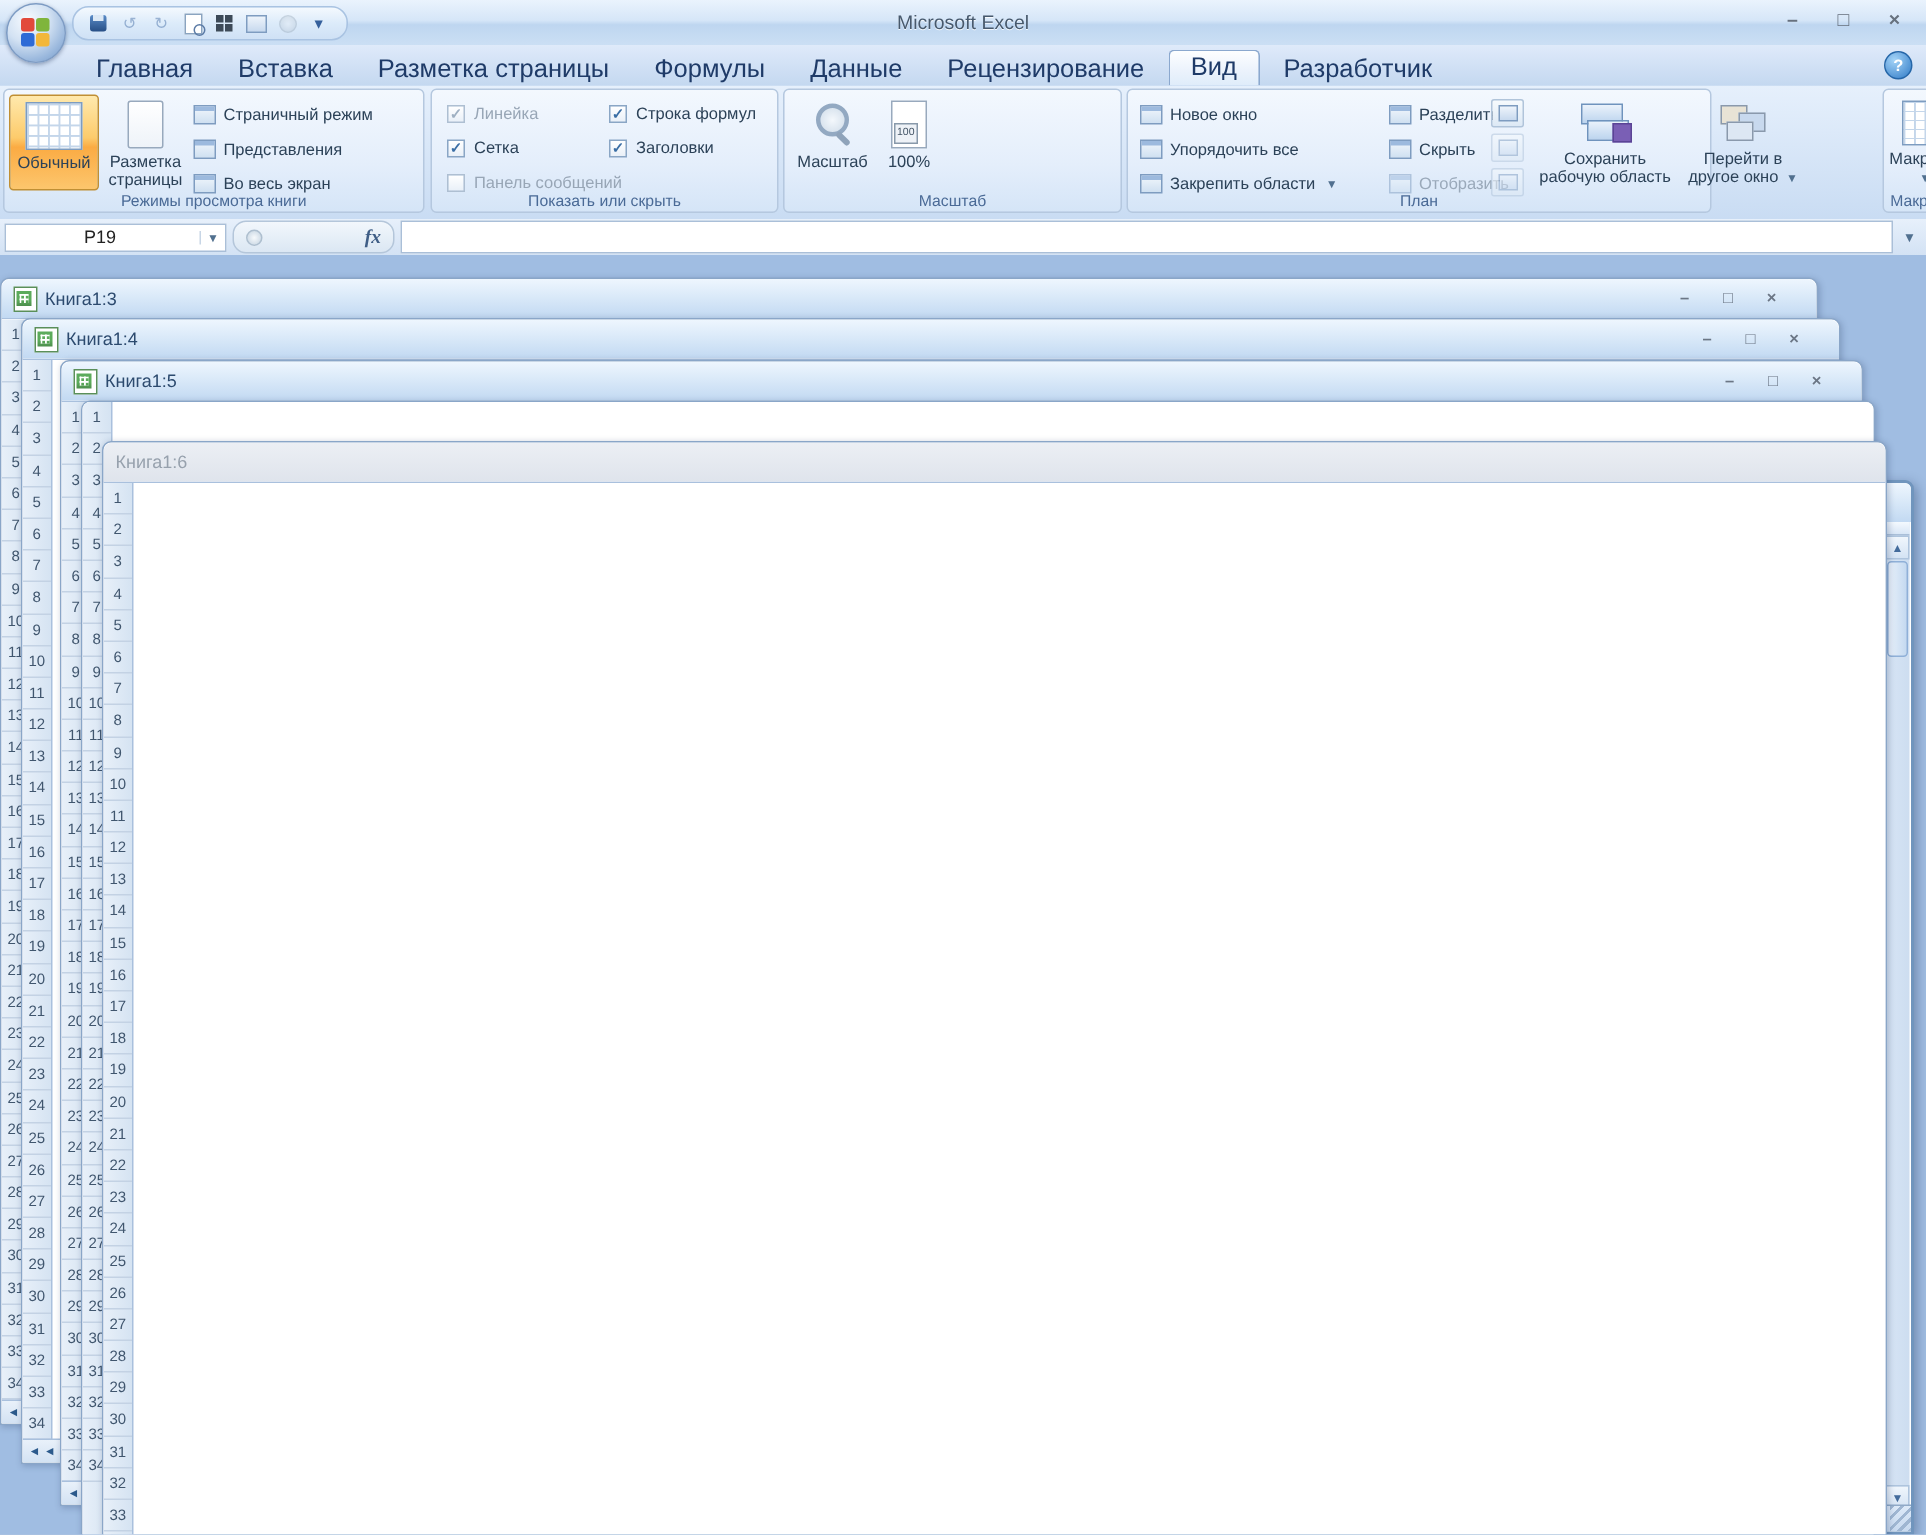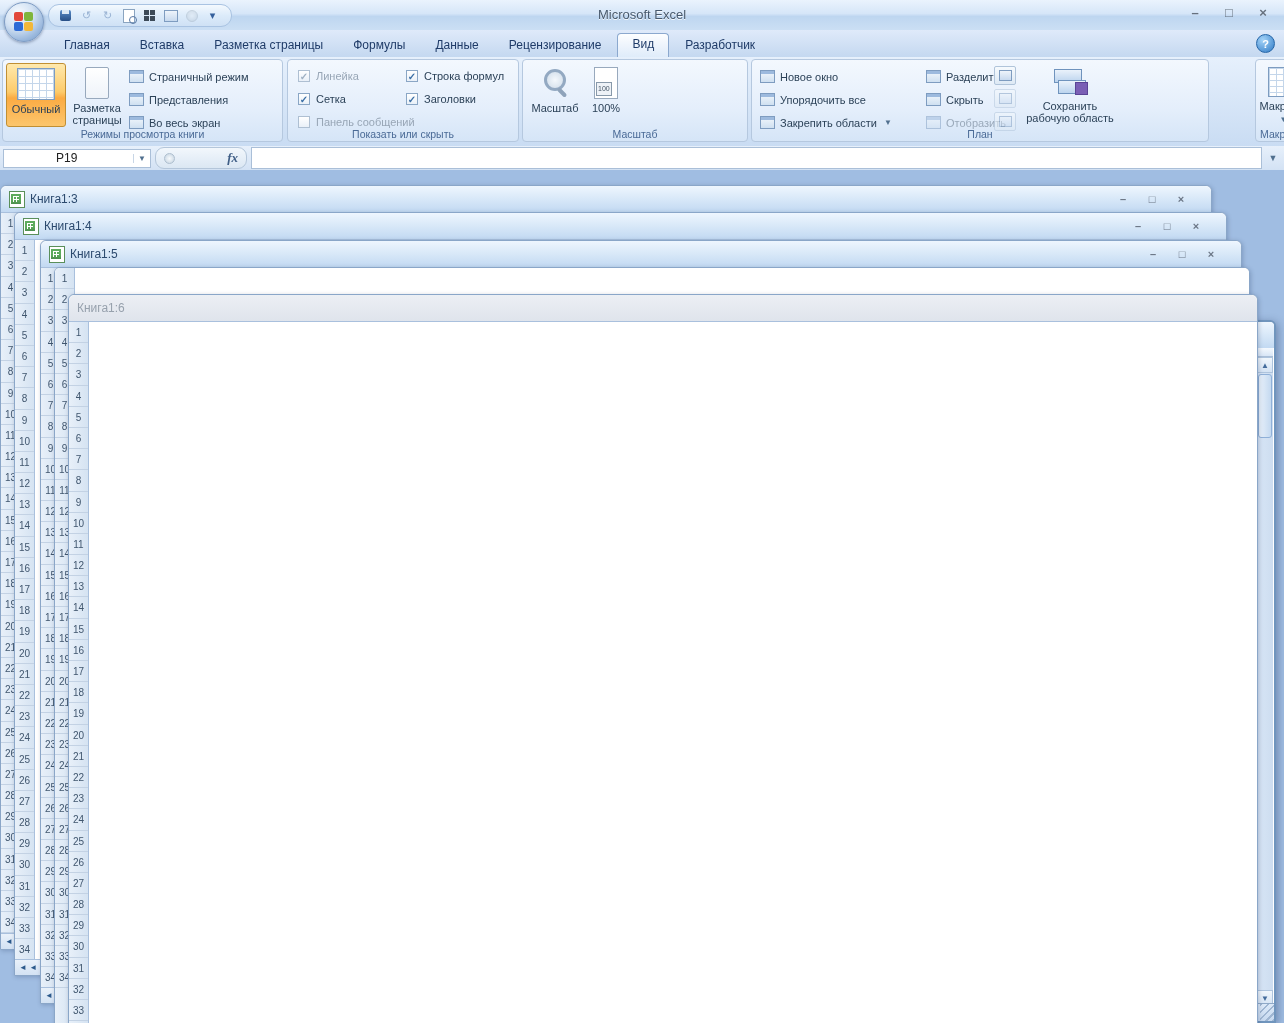--- a/index.html
+++ b/index.html
@@ -19,21 +19,21 @@
   .qi-pv:after{content:"";position:absolute;right:-3px;bottom:-2px;width:6px;height:6px;border:1.5px solid #5a7aa5;border-radius:50%}
   .qi-grid{width:11px;height:11px;display:grid;grid-template-columns:5px 5px;grid-template-rows:5px 5px;gap:1px}
   .qi-grid i{background:#3d4a58}
   .qi-win{width:12px;height:10px;background:linear-gradient(#eef4fb,#c7d9ee);border:1px solid #7e9cc0}
   .qi-circ{width:10px;height:10px;border-radius:50%;background:radial-gradient(#e8eef5,#aebecd);border:1px solid #98a8b8}
   #app-title{position:absolute;left:0;right:0;top:0;height:30px;line-height:30px;text-align:center;font-size:13px;color:#47596d;text-shadow:0 1px 0 rgba(255,255,255,.8)}
   #win-controls{position:absolute;right:12px;top:5px;display:flex;gap:16px;z-index:85}
   .wc{font-size:13px;font-weight:bold;color:#67717e;width:18px;text-align:center;line-height:16px}
   
   #tabrow{position:absolute;top:30px;left:0;right:0;height:27px;background:linear-gradient(#dfeafa,#c4d8f0);display:flex;align-items:flex-end;padding-left:50px;box-sizing:border-box}
-  .rtab{height:23px;line-height:23px;padding:0 14px;font-size:12px;color:#1f3b68;border-radius:4px 4px 0 0;margin-right:2px}
+  .rtab{height:23px;line-height:23px;padding:0 14px;font-size:17px;color:#1f3b68;border-radius:4px 4px 0 0;margin-right:2px}
   .rtab.active{background:linear-gradient(#fdfeff,#ecf3fc 55%,#dfecfa);border:1px solid #8ba8ce;border-bottom:none;line-height:21px}
   #help-btn{position:absolute;right:9px;bottom:4px;width:17px;height:17px;border-radius:50%;background:radial-gradient(circle at 35% 30%,#a5d4f8,#2f7ac6);border:1px solid #2566a8;color:#fff;font-size:11px;font-weight:bold;display:flex;align-items:center;justify-content:center}
   
   #ribbon{position:absolute;top:57px;left:0;right:0;height:89px;background:linear-gradient(#e6f0fc,#d6e5f7 55%,#c9dcf3);border-bottom:1px solid #a9c0dd}
   .rgroup{position:absolute;top:2px;height:83px;border:1px solid #b5c8df;border-radius:4px;background:linear-gradient(#f3f8fe,#e4eefb 62%,#d5e5f7);box-sizing:border-box}
   .rglabel{position:absolute;bottom:1px;left:0;right:0;text-align:center;font-size:10.5px;color:#4a6a96}
   .bigbtn{position:absolute;top:3px;height:64px;display:flex;flex-direction:column;align-items:center;padding-top:4px;border-radius:3px;font-size:11px;color:#2c4258;text-align:center;line-height:12px;box-sizing:border-box}
   .bigbtn .cap{margin-top:3px}
   .bigbtn.selected{background:linear-gradient(#ffe9ad,#fdcb6b 45%,#fbab43 55%,#fcc66d);border:1px solid #c08f34}
   .smallbtn{position:absolute;display:flex;align-items:center;gap:5px;font-size:11px;color:#2c4258;height:19px;white-space:nowrap}
@@ -67,21 +67,21 @@
   .ic-mac{width:30px;height:30px;background:#fff;border:1px solid #7d9cc0;background-image:linear-gradient(#c4d6ea 1px,transparent 1px),linear-gradient(90deg,#c4d6ea 1px,transparent 1px);background-size:7px 6px;position:relative;box-sizing:border-box}
   .ic-mac:after{content:"";position:absolute;right:-2px;bottom:-2px;width:10px;height:10px;background:#f4c242;border:1px solid #b8860b;border-radius:2px}
   .tinybtn{position:absolute;width:20px;height:17px;border:1px solid #b0c4da;border-radius:2px;background:linear-gradient(#f6fafd,#dde9f5);display:flex;align-items:center;justify-content:center}
   .tinybtn.dis{opacity:.5}
   .tb-ic{width:11px;height:9px;border:1px solid #7e9cc0;background:linear-gradient(#eef4fb,#c7d9ee)}
   
   #fbar{position:absolute;top:146px;left:0;right:0;height:24px;background:linear-gradient(#e7f0fb,#d3e2f4);border-bottom:1px solid #aabfd8;display:flex;align-items:center}
   #namebox{width:148px;height:19px;margin-left:3px;background:#fff;border:1px solid #aabfd8;display:flex;align-items:center;box-sizing:border-box}
   #namebox .nv{flex:1;padding-left:52px;font-size:12px;color:#222}
   #namebox .nb-arrow{width:16px;font-size:8px;color:#51708f;text-align:center;border-left:1px solid #c8d6e6}
-  #fxpill{width:92px;height:20px;margin-left:4px;border:1px solid #b4c6da;border-radius:9px;background:linear-gradient(#f2f7fc,#dbe7f3);display:flex;align-items:center;justify-content:space-between;padding:10px 8px;box-sizing:border-box}
+  #fxpill{width:108px;height:20px;margin-left:4px;border:1px solid #b4c6da;border-radius:9px;background:linear-gradient(#f2f7fc,#dbe7f3);display:flex;align-items:center;justify-content:space-between;padding:10px 8px;box-sizing:border-box}
   #fxpill .dot{width:9px;height:9px;border-radius:50%;background:radial-gradient(#f7fafc,#c3d2e0);border:1px solid #aebfcf}
   #fxpill .fx{font-family:"Liberation Serif",serif;font-style:italic;font-weight:bold;font-size:13px;color:#3f5e86}
   #ffield{flex:1;height:20px;margin:0 4px;background:#fff;border:1px solid #aabfd8}
   #fexp{width:14px;height:18px;margin-right:4px;color:#51708f;font-size:9px;text-align:center;line-height:18px}
   
   #ws{position:absolute;top:170px;left:0;width:1284px;height:853px;background:#a0bde2;overflow:hidden}
   .bgwin{position:absolute;border:1px solid #8aa6c8;border-radius:6px 6px 0 0;background:#fff;box-shadow:1px 1px 4px rgba(30,50,90,.25);overflow:hidden;display:flex;flex-direction:column;box-sizing:border-box}
   .win-title{height:26px;flex:none;display:flex;align-items:center;padding:0 8px;background:linear-gradient(#eef6fe,#d8e8f8 50%,#c2d9f2);border-bottom:1px solid #a9c0dd;font-size:12px;color:#2c4a6e;border-radius:6px 6px 0 0}
   .win-title.dim{background:linear-gradient(#eceff4,#dfe4ec);color:#97a1ad}
   .wtitle{flex:1;text-align:left;white-space:nowrap;overflow:hidden}
@@ -249,21 +249,21 @@
         <span class="ic-mag"></span>
         <span class="cap">Масштаб</span>
       </div>
       <div class="bigbtn" style="left:60px;width:46px">
         <span class="ic-p100"></span>
         <span class="cap">100%</span>
       </div>
       <div class="rglabel">Масштаб</div>
     </div>
 
-    <div class="rgroup" style="left:751px;width:458px">
+    <div class="rgroup" style="left:751px;width:390px">
       <div class="smallbtn" style="left:8px;top:7px">
         <span class="ic-s"></span>
           <span>Новое окно</span>
       </div>
       <div class="smallbtn" style="left:8px;top:30px">
         <span class="ic-s"></span>
           <span>Упорядочить все</span>
       </div>
       <div class="smallbtn" style="left:8px;top:53px">
         <span class="ic-s"></span>
@@ -283,20 +283,28 @@
           <span>Отобразить</span>
       </div>
       <div id="side-buttons"></div>
       <div class="bigbtn" style="left:272px;width:92px">
         <span class="ic-sws">
             <i class="w1"></i>
             <i class="w2"></i>
             <i class="fd"></i>
           </span>
         <span class="cap">Сохранить рабочую область</span>
+      </div>
+      <div class="bigbtn" style="left:366px;width:88px">
+        <span class="ic-sw2">
+            <i class="a"></i>
+            <i class="b"></i>
+            <i class="c"></i>
+          </span>
+        <span class="cap"><span>Перейти в другое окно</span> <span class="caret">▼</span></span>
       </div>
       <div class="rglabel">План</div>
     <div class="tinybtn" style="left: 242px; top: 6px;">
           <div class="tb-ic"></div>
         </div>
         <div class="tinybtn dis" style="left: 242px; top: 29px;">
           <div class="tb-ic"></div>
         </div>
         <div class="tinybtn dis" style="left: 242px; top: 52px;">
           <div class="tb-ic"></div>

